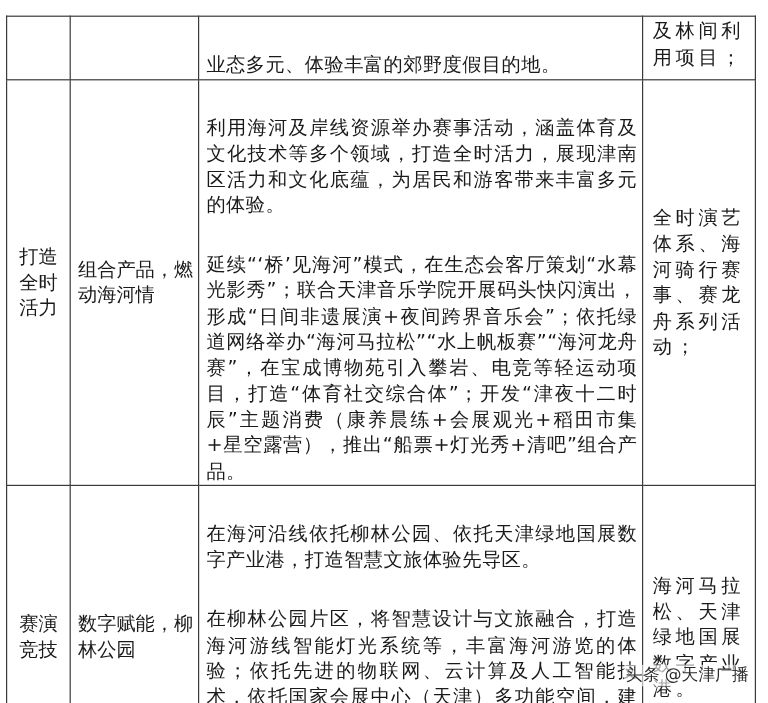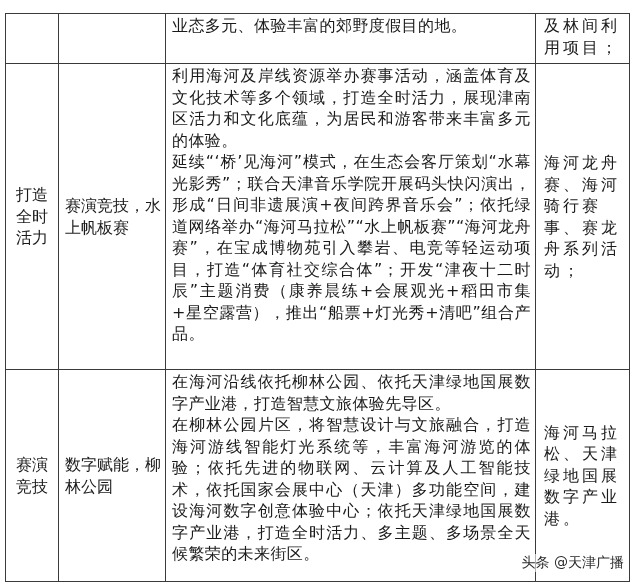--- a/index.html
+++ b/index.html
@@ -59,21 +59,21 @@
       padding: 1px 5px 1px 8px !important;
       font-size: 16px;
       line-height: 22px;
       letter-spacing: 3px;
     }
     tr.r1 td { height: 47px; vertical-align: top; }
     tr.r2 td { height: 303px; }
     tr.r3 td { height: 209px; }
     tr.r1 td.projects { vertical-align: top; padding-top: 1px !important; }
 
-    .para { display: block; }
+    .para { display: block; margin-top: 28px; }
 
     .watermark {
       position: absolute;
       right: 14px;
       bottom: 14px;
       font-size: 14px;
       color: #2a2a2a;
       background: rgba(255,255,255,0.6);
       padding: 0 2px;
       margin-left: 20px;
@@ -93,26 +93,26 @@
     <tr class="r1">
       <td class="cat"></td>
       <td class="theme"></td>
       <td class="content">
         <span class="para">业态多元、体验丰富的郊野度假目的地。</span>
       </td>
       <td class="projects">及林间利用项目；</td>
     </tr>
     <tr class="r2">
       <td class="cat">打造全时活力</td>
-      <td class="theme">赛演竞技，水上帆板赛</td>
+      <td class="theme">组合产品，燃动海河情</td>
       <td class="content">
         <span class="para">利用海河及岸线资源举办赛事活动，涵盖体育及文化技术等多个领域，打造全时活力，展现津南区活力和文化底蕴，为居民和游客带来丰富多元的体验。</span>
         <span class="para">延续“‘桥’见海河”模式，在生态会客厅策划“水幕光影秀”；联合天津音乐学院开展码头快闪演出，形成“日间非遗展演+夜间跨界音乐会”；依托绿道网络举办“海河马拉松”“水上帆板赛”“海河龙舟赛”，在宝成博物苑引入攀岩、电竞等轻运动项目，打造“体育社交综合体”；开发“津夜十二时辰”主题消费（康养晨练+会展观光+稻田市集+星空露营），推出“船票+灯光秀+清吧”组合产品。</span>
       </td>
-      <td class="projects">海河龙舟赛、海河骑行赛事、赛龙舟系列活动；</td>
+      <td class="projects">全时演艺体系、海河骑行赛事、赛龙舟系列活动；</td>
     </tr>
     <tr class="r3">
       <td class="cat">赛演竞技</td>
       <td class="theme">数字赋能，柳林公园</td>
       <td class="content">
         <span class="para">在海河沿线依托柳林公园、依托天津绿地国展数字产业港，打造智慧文旅体验先导区。</span>
         <span class="para">在柳林公园片区，将智慧设计与文旅融合，打造海河游线智能灯光系统等，丰富海河游览的体验；依托先进的物联网、云计算及人工智能技术，依托国家会展中心（天津）多功能空间，建设海河数字创意体验中心；依托天津绿地国展数字产业港，打造全时活力、多主题、多场景全天候繁荣的未来街区。</span>
       </td>
       <td class="projects">海河马拉松、天津绿地国展数字产业港。</td>
     </tr>

